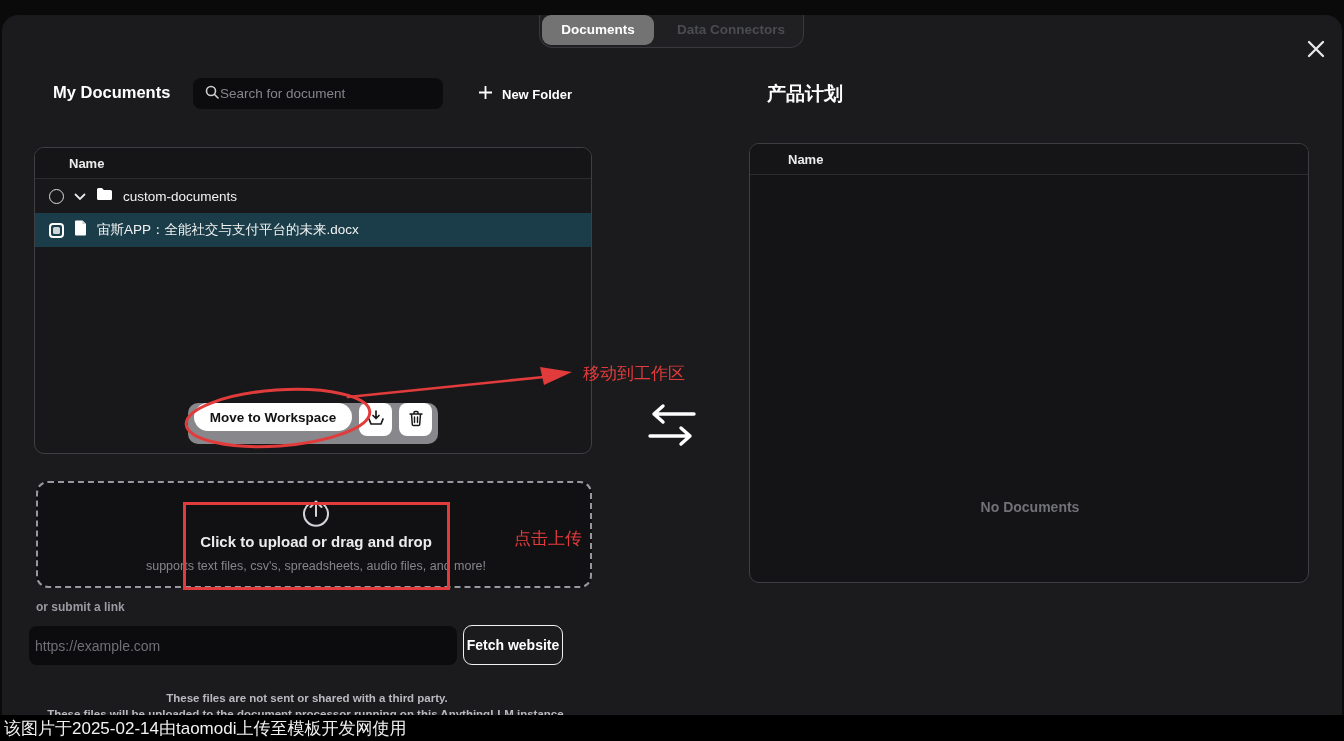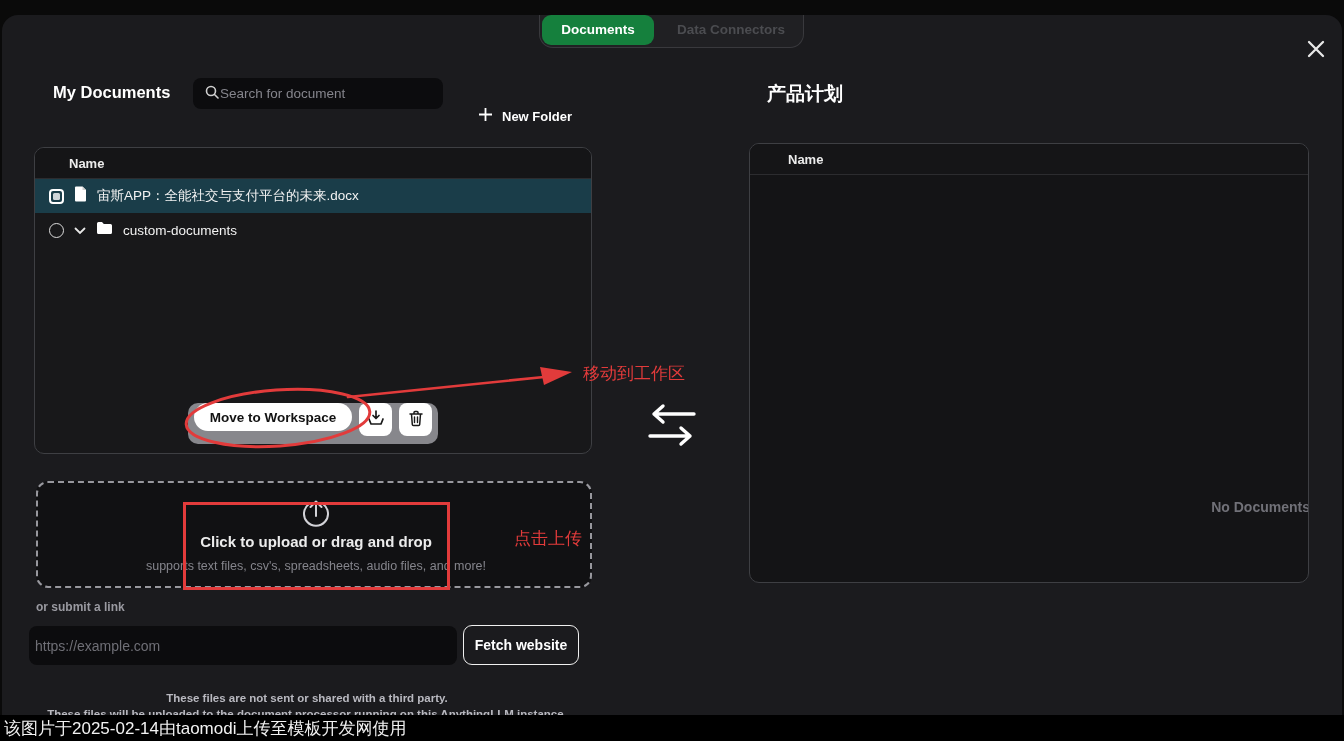--- a/index.html
+++ b/index.html
@@ -8,34 +8,34 @@
   .stage { position:absolute; left:0; top:0; width:1344px; height:741px; }
 
   .modal { position:absolute; left:2px; top:15px; width:1340px; height:700px;
     background:#1b1b1e; border-radius:16px 16px 0 0; }
 
   
   .tabbar { position:absolute; left:537px; top:0; width:265px; height:33px;
     background:#202023; border:1px solid #39393d; border-top:none;
     border-radius:0 0 14px 14px; }
   .tab-active { position:absolute; left:2px; top:0; width:112px; height:30px;
-    background:#15803d; border-radius:9px; color:#fff; font-weight:700;
+    background:#737373; border-radius:9px; color:#fff; font-weight:700;
     font-size:13.5px; text-align:center; line-height:30px; }
   .tab-inactive { position:absolute; left:122px; top:0; width:138px; height:30px;
     color:#4b4c50; font-weight:700; font-size:13.5px; text-align:center; line-height:30px; }
 
   .close-btn { position:absolute; left:1300px; top:20px; width:28px; height:28px; cursor:pointer; }
 
   
   .my-docs-title { position:absolute; left:51px; top:68px; font-size:16.5px; font-weight:700; color:#fff; }
   .search-box { position:absolute; left:191px; top:63px; width:250px; height:31px;
     background:#0c0c0e; border-radius:8px; display:flex; align-items:center; padding-left:12px; }
   .search-box .ph { color:#85858c; font-size:13.5px; margin-left:1px; }
   .new-folder { position:absolute; left:476px; top:66px; height:26px; display:flex;
-    align-items:center; gap:9px; color:#fff; font-size:13px; font-weight:700; cursor:pointer;margin-top:22px; }
+    align-items:center; gap:9px; color:#fff; font-size:13px; font-weight:700; cursor:pointer; }
 
   
   .list-panel { position:absolute; left:32px; top:132px; width:558px; height:307px;
     background:#18181a; border:1px solid #3e3f43; border-radius:10px; overflow:hidden; }
   .list-header { height:31px; border-bottom:1px solid #2c2c2f; display:flex; align-items:center;
     padding-left:34px; color:#ececec; font-size:13px; font-weight:600; background:#151517; }
   .row { height:34px; display:flex; align-items:center; padding-left:14px; gap:10px; }
   .row-file { background:#1a3d49; }
   .cb-circle { width:15px; height:15px; border:1.6px solid #dcdcdc; border-radius:50%; flex:0 0 auto; }
   .cb-checked { width:15px; height:15px; border:2px solid #fff; border-radius:4px;
@@ -59,37 +59,37 @@
   .upload-title { position:absolute; left:0; top:50px; width:556px; text-align:center;
     color:#ececec; font-size:15px; font-weight:700; }
   .upload-sub { position:absolute; left:0; top:76px; width:556px; text-align:center;
     color:#85858c; font-size:12.5px; font-weight:500; }
   .or-link { position:absolute; left:34px; top:585px; width:556px; text-align:left;
     color:#9a9aa1; font-size:12px; font-weight:600; }
 
   .url-input { position:absolute; left:27px; top:611px; width:428px; height:39px;
     background:#0c0c0e; border-radius:8px; display:flex; align-items:center; padding-left:6px; }
   .url-input .ph { color:#6f6f76; font-size:14px; }
-  .fetch-btn { position:absolute; left:461px; top:610px; width:116px; height:40px;
+  .fetch-btn { position:absolute; left:461px; top:610px; width:100px; height:40px;
     background:transparent; border:1.5px solid #f0f0f0; border-radius:9px; color:#fff;
     font-family:inherit; font-size:14px; font-weight:600; cursor:pointer; }
 
   .footer-note { position:absolute; left:27px; top:675px; width:556px; text-align:center;
     color:#b9b9c0; font-size:11.5px; font-weight:700; line-height:16px; }
 
   
   .swap-icon { position:absolute; left:642px; top:386px; width:56px; height:48px; }
 
   
   .ws-title { position:absolute; left:765px; top:66px; font-size:19px; font-weight:700; color:#fff; }
   .ws-panel { position:absolute; left:747px; top:128px; width:560px; height:440px;
     background:#141416; border:1px solid #3e3f43; border-radius:10px; overflow:hidden; }
   .ws-header { height:31px; border-bottom:1px solid #2c2c2f; display:flex; align-items:center;
     padding-left:38px; color:#ececec; font-size:13px; font-weight:600; background:#151517; }
-  .ws-empty { position:absolute; left:0; top:355px; width:560px; text-align:right;
+  .ws-empty { position:absolute; left:0; top:355px; width:560px; text-align:center;
     color:#717178; font-size:14px; font-weight:600; }
 
   
   .anno-rect { position:absolute; left:181px; top:487px; width:267px; height:88px;
     border:3px solid #e23b3b; }
   .anno-text { position:absolute; color:#e23b3b; font-size:17px; font-weight:500; white-space:nowrap; }
   .anno-move { left:581px; top:347px; }
   .anno-upload { left:512px; top:512px; }
   .anno-svg { position:absolute; pointer-events:none; }
 
@@ -130,45 +130,45 @@
             <path d="M7.5 1 V14 M1 7.5 H14" stroke="#fff" stroke-width="1.8"></path>
           </svg>
       </span>
       <span>New Folder</span>
     </div>
 
     <div class="list-panel">
       <div class="list-header">
         <span>Name</span>
       </div>
+      <div class="row">
+        <span class="cb-circle"></span>
+        <span>
+          <svg width="12" height="8" viewBox="0 0 12 8">
+              <path d="M1.5 1.5 L6 6 L10.5 1.5" stroke="#e8e8e8" stroke-width="1.8" fill="none" stroke-linecap="round"></path>
+            </svg>
+        </span>
+        <span>
+          <svg width="17" height="14" viewBox="0 0 17 14">
+              <path d="M1 2.5 Q1 1 2.5 1 H6 L7.8 3 H14.5 Q16 3 16 4.5 V11.5 Q16 13 14.5 13 H2.5 Q1 13 1 11.5 Z" fill="#fff"></path>
+            </svg>
+        </span>
+        <span class="row-label">custom-documents</span>
+      </div>
       <div class="row row-file">
         <span class="cb-checked">
             <span class="inner"></span>
           </span>
         <span>
           <svg width="13" height="16" viewBox="0 0 13 16">
               <path d="M1 1.5 Q1 0.5 2 0.5 H8.5 L12 4 V14.5 Q12 15.5 11 15.5 H2 Q1 15.5 1 14.5 Z" fill="#fff"></path>
               <path d="M8.5 0.5 L8.5 4 L12 4" fill="#cfcfcf"></path>
             </svg>
         </span>
         <span class="row-label">宙斯APP：全能社交与支付平台的未来.docx</span>
-      </div>
-      <div class="row">
-        <span class="cb-circle"></span>
-        <span>
-          <svg width="12" height="8" viewBox="0 0 12 8">
-              <path d="M1.5 1.5 L6 6 L10.5 1.5" stroke="#e8e8e8" stroke-width="1.8" fill="none" stroke-linecap="round"></path>
-            </svg>
-        </span>
-        <span>
-          <svg width="17" height="14" viewBox="0 0 17 14">
-              <path d="M1 2.5 Q1 1 2.5 1 H6 L7.8 3 H14.5 Q16 3 16 4.5 V11.5 Q16 13 14.5 13 H2.5 Q1 13 1 11.5 Z" fill="#fff"></path>
-            </svg>
-        </span>
-        <span class="row-label">custom-documents</span>
       </div>
     </div>
 
     <div class="toolbar">
       <button class="btn-move">Move to Workspace</button>
       <button class="btn-icon">
         <span>
           <svg width="18" height="18" viewBox="0 0 18 18">
               <path d="M9 2 V9 M6 6.5 L9 9.5 L12 6.5" stroke="#1a1a1a" stroke-width="1.7" fill="none" stroke-linecap="round" stroke-linejoin="round"></path>
               <path d="M2 10 L4 15 H14 L16 10" stroke="#1a1a1a" stroke-width="1.7" fill="none" stroke-linecap="round" stroke-linejoin="round"></path>

